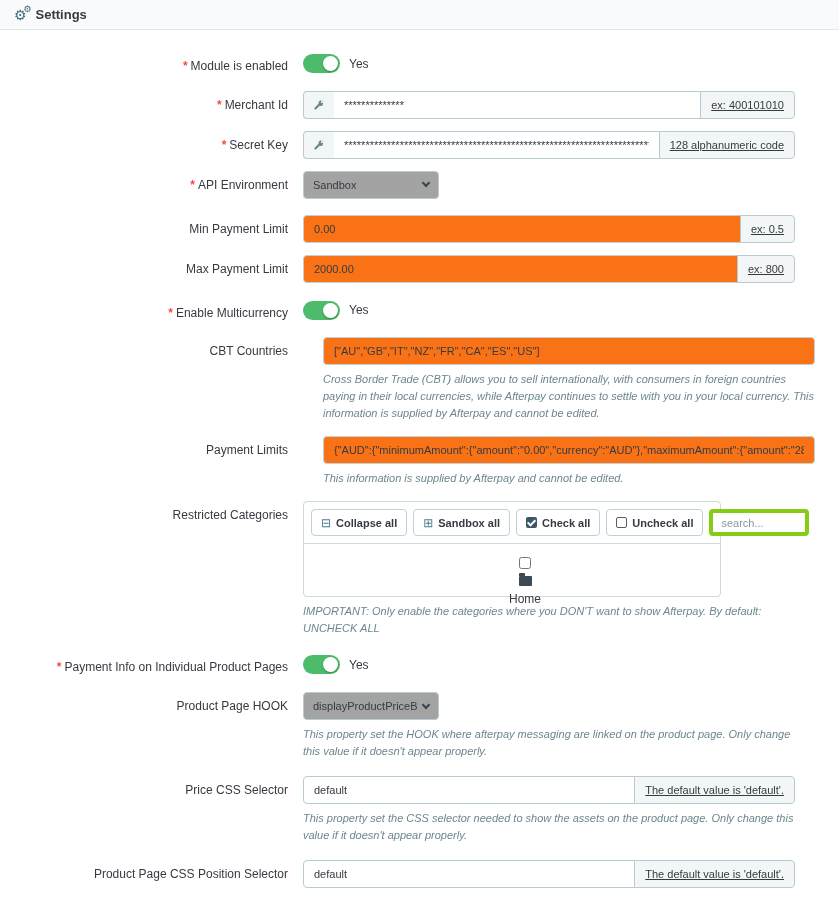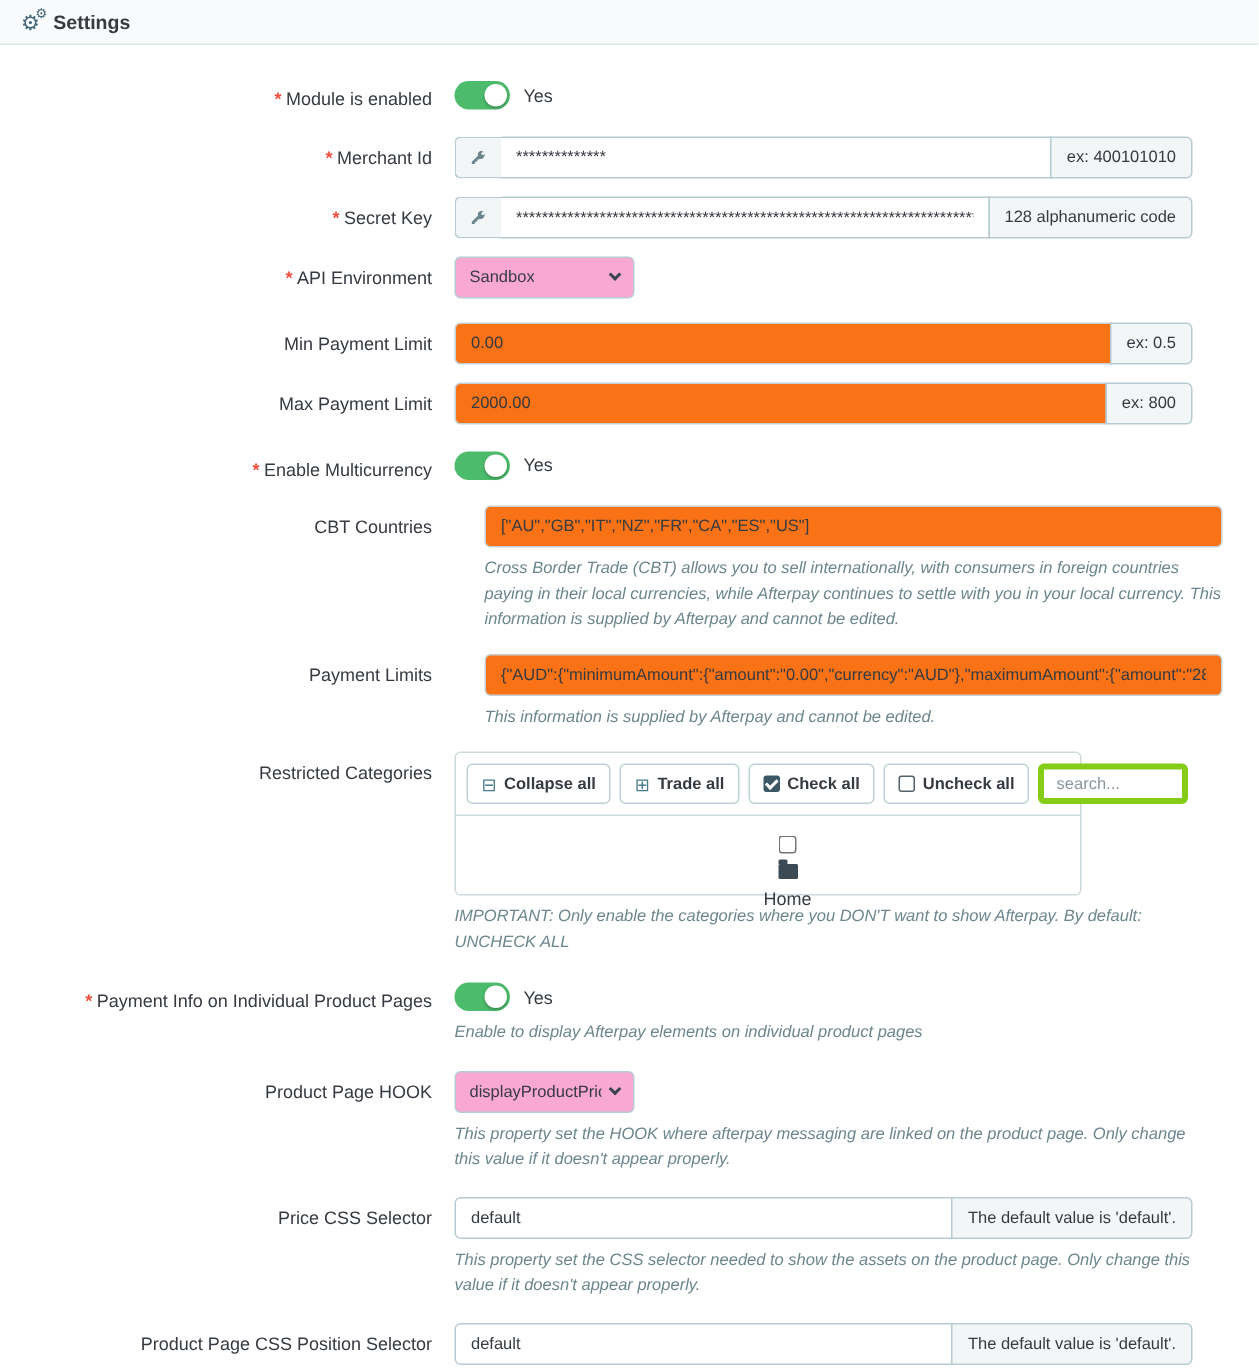--- a/index.html
+++ b/index.html
@@ -37,28 +37,28 @@
     padding:0 10px; font-size:11px; color:#363a41; border-radius:4px 0 0 4px;
     font-family:"Liberation Sans","DejaVu Sans",sans-serif; white-space:nowrap; overflow:hidden;
   }
   .ig-input.no-addon-right { border-radius:4px; }
   .ig-input.mid { border-radius:0; border-left:none; }
   .ig-addon {
     display:flex; align-items:center; padding:0 10px; background:#f3f6f7;
     border:1px solid #b7ccd2; font-size:11px; color:#363a41; white-space:nowrap; flex:0 0 auto;
   }
   .ig-left { border-radius:4px 0 0 4px; border-right:none; width:31px; justify-content:center; }
-  .ig-right { border-radius:0 4px 4px 0; border-left:1px solid #b7ccd2; margin-left:-1px; }
+  .ig-right { border-radius:0 4px 4px 0; border-left:1px solid #b7ccd2; margin-left:-1px;text-decoration:underline; }
   .ig-input.disabled { background:#f97316; border-color:#c3d0d5; }
 
   
   .select {
     display:inline-flex; align-items:center; justify-content:space-between;
-    width:120px; height:28px; border:1px solid #b7ccd2; border-radius:4px;
-    background:#f9a8d4; padding:0 9px; font-size:11px; color:#363a41; cursor:pointer;
+    width:136px; height:28px; border:1px solid #b7ccd2; border-radius:4px;
+    background:#a3a3a3; padding:0 9px; font-size:11px; color:#363a41; cursor:pointer;
     white-space:nowrap; overflow:hidden;
   }
   .select .sel-text { overflow:hidden; text-overflow:clip; white-space:nowrap; }
   .chev { width:6px; height:6px; border-right:2px solid #36454d; border-bottom:2px solid #36454d;
     transform:rotate(45deg); flex:0 0 auto; margin-left:6px; margin-top:-3px; }
 
   .help { font-size:11px; font-style:italic; color:#6c868e; margin-top:6px; line-height:1.55; }
 
   
   .tree-widget { width:418px; border:1px solid #cdd9dc; border-radius:4px; background:#fff; }
@@ -228,21 +228,21 @@
     </div>
     <div class="col-control">
       <div class="tree-widget">
         <div class="tree-toolbar">
           <button class="tree-btn">
             <span class="tb-glyph">⊟</span>
             <span>Collapse all</span>
           </button>
           <button class="tree-btn">
             <span class="tb-glyph">⊞</span>
-            <span>Trade all</span>
+            <span>Sandbox all</span>
           </button>
           <button class="tree-btn">
             <span class="cb-checked"></span>
             <span>Check all</span>
           </button>
           <button class="tree-btn">
             <span class="cb-unchecked"></span>
             <span>Uncheck all</span>
           </button>
           <input class="tree-search" type="text" placeholder="search..." style="">
@@ -263,21 +263,20 @@
     <div class="col-label">
       <span class="req">*</span><span>Payment Info on Individual Product Pages</span>
     </div>
     <div class="col-control">
       <div class="toggle-wrap">
         <span class="toggle">
             <span class="knob"></span>
           </span>
         <span class="toggle-label">Yes</span>
       </div>
-      <div class="help">Enable to display Afterpay elements on individual product pages</div>
     </div>
   </div>
 
   <div class="form-row mb-lg">
     <div class="col-label">
       <span>Product Page HOOK</span>
     </div>
     <div class="col-control">
       <div class="select">
         <span class="sel-text">displayProductPriceBlock</span>

